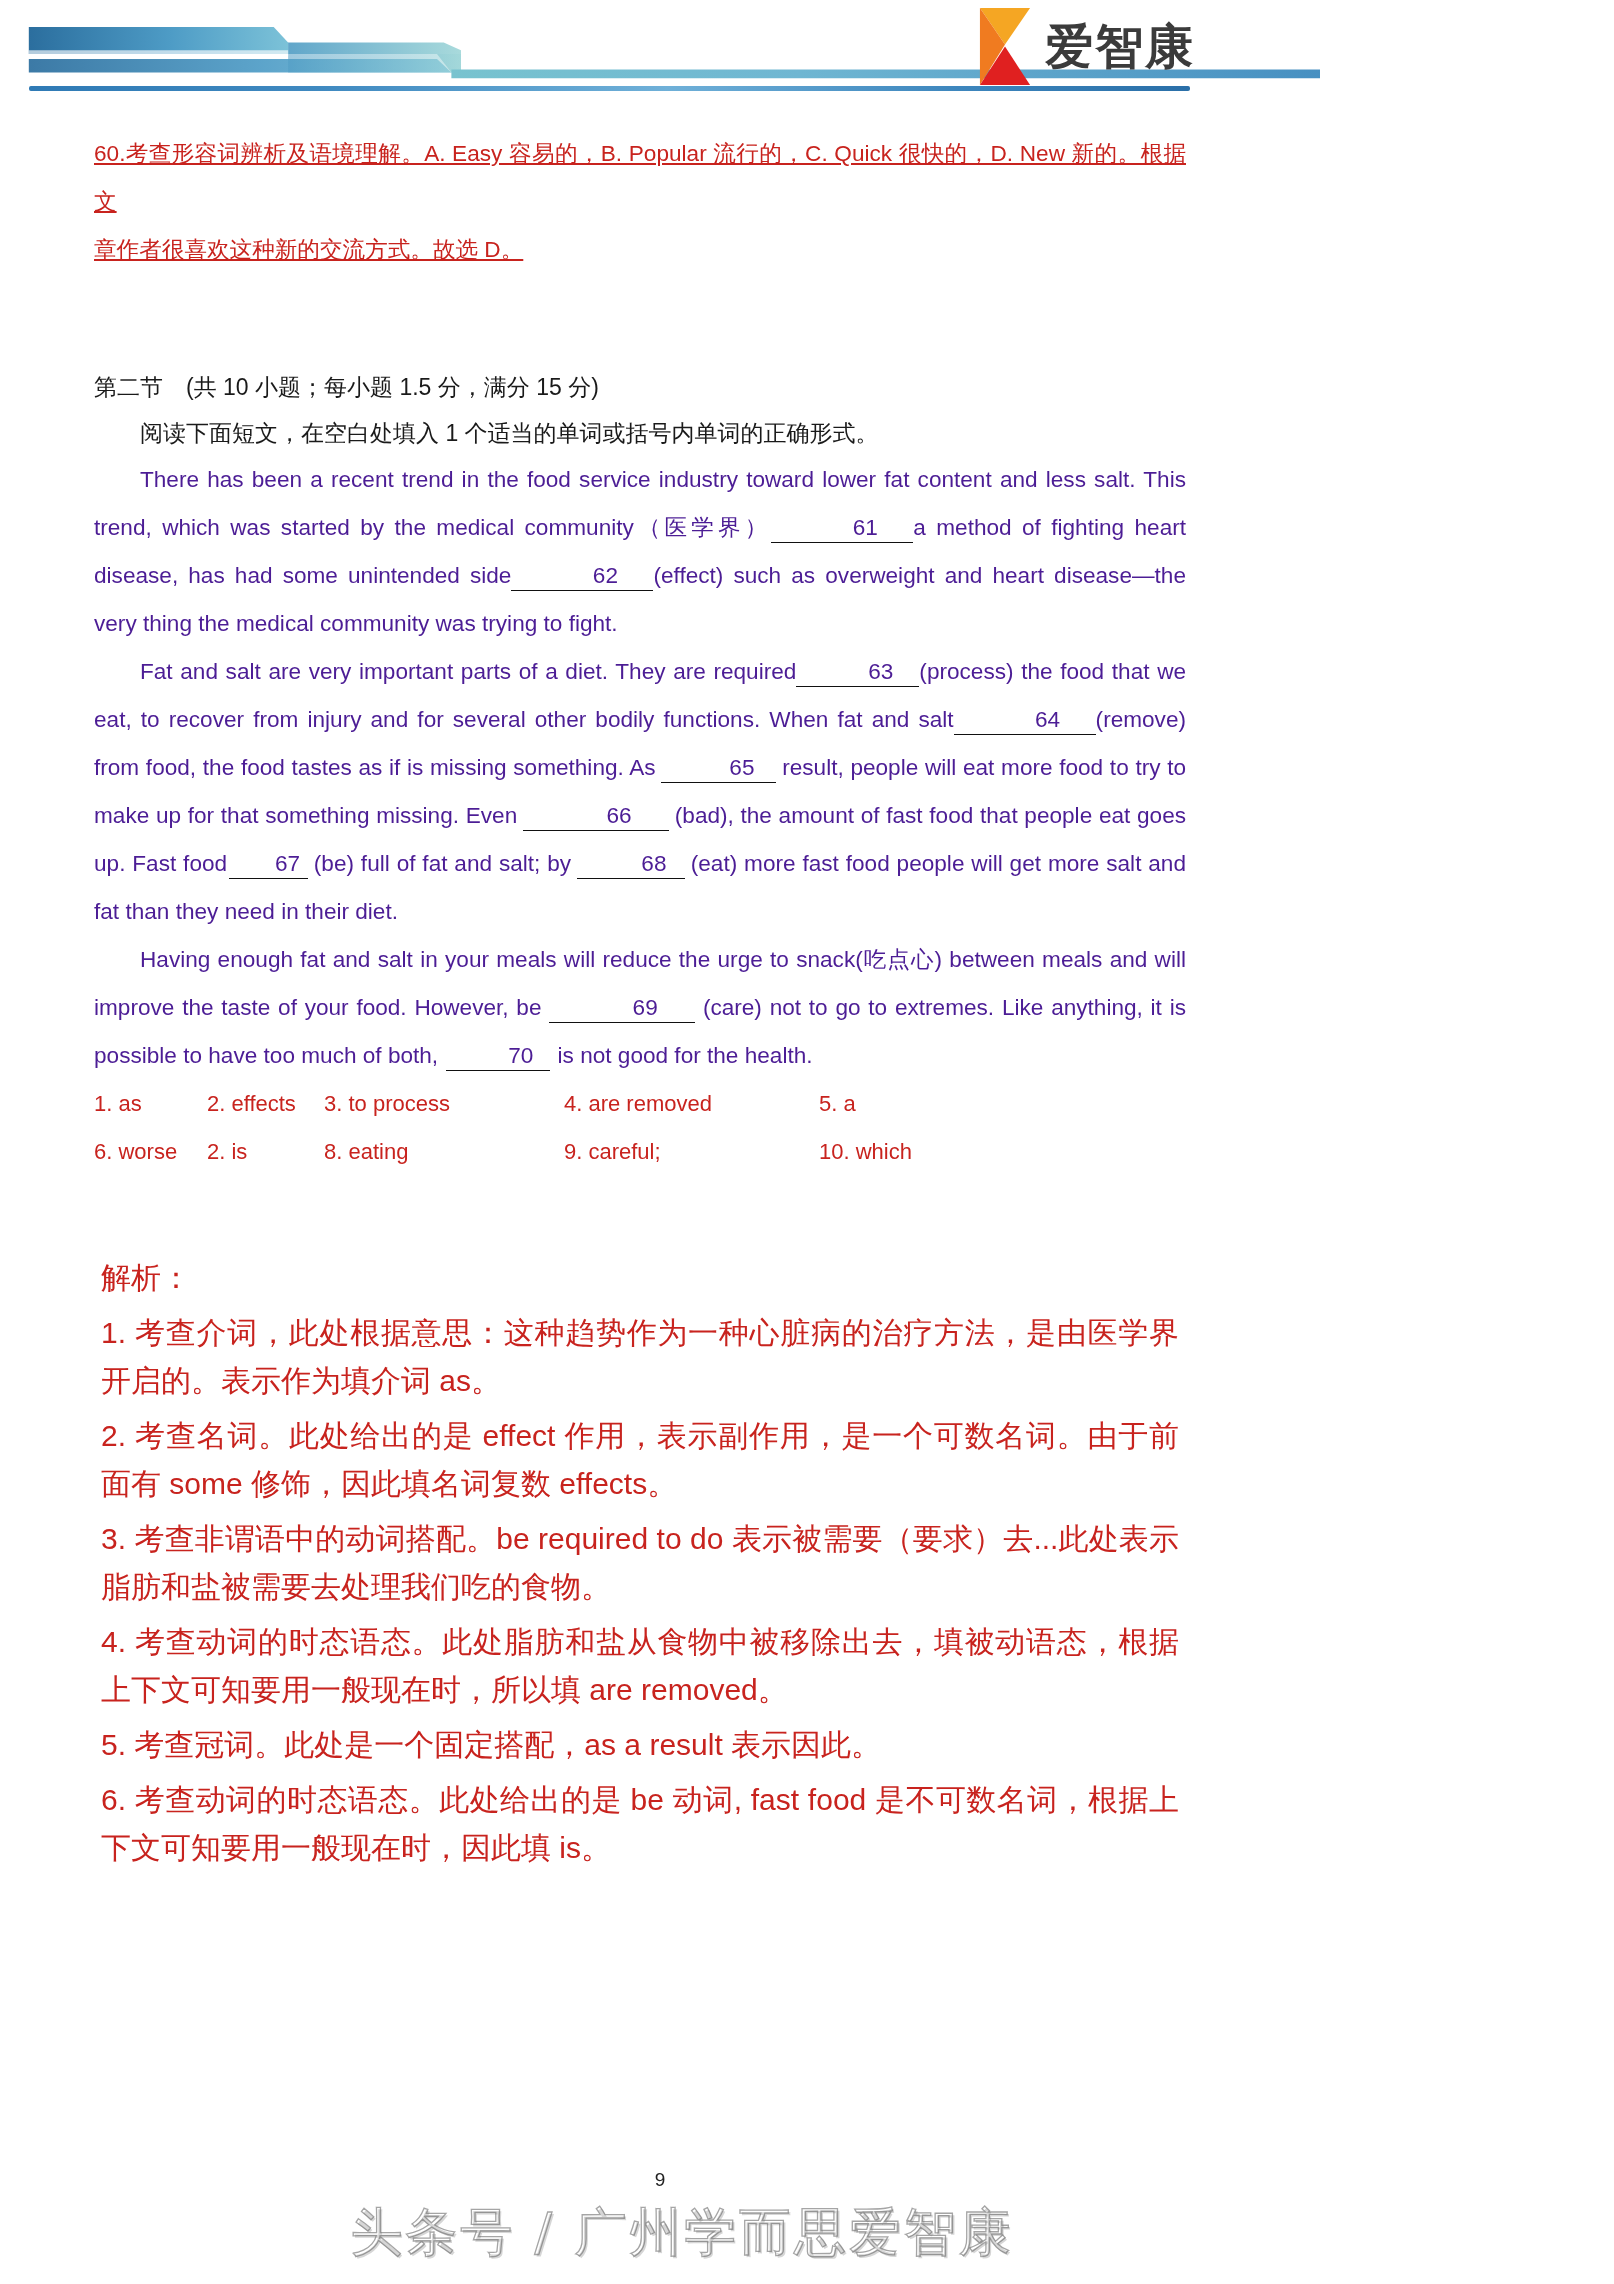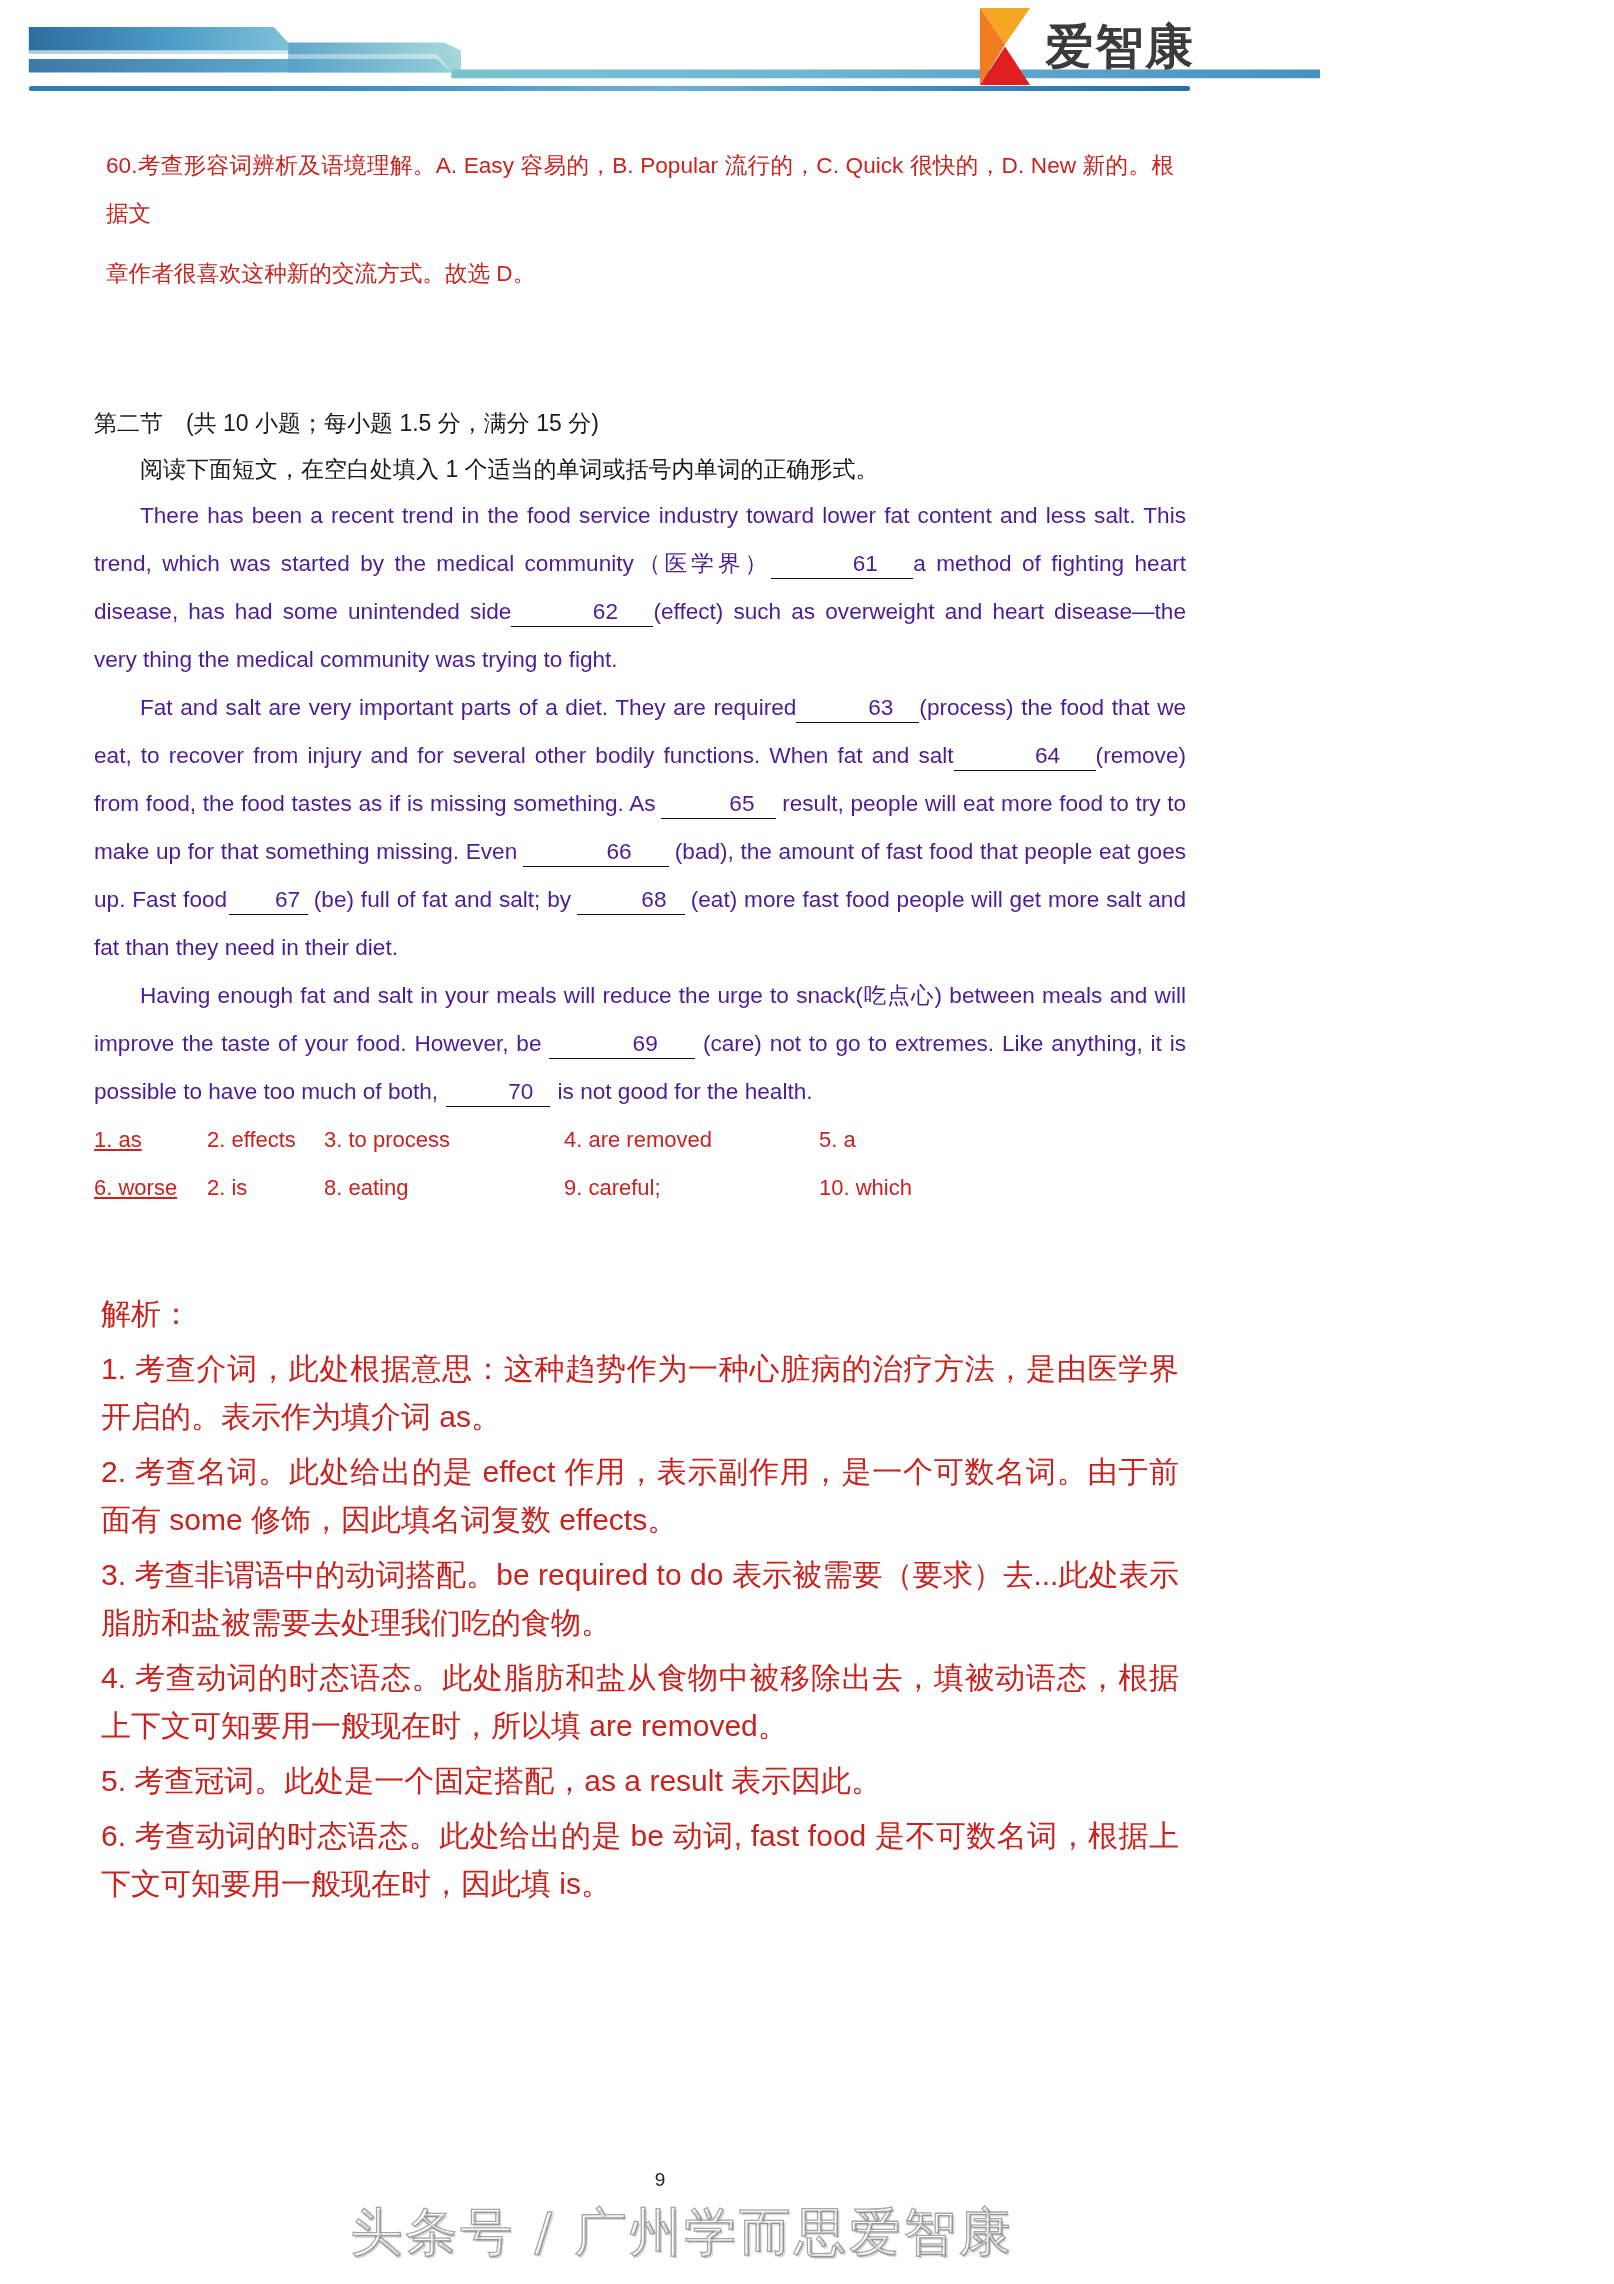--- a/index.html
+++ b/index.html
@@ -64,25 +64,26 @@
 
   
   .content {
     position: relative;
     padding: 0 134px 0 94px;
   }
   .red {
     color: #c8231e;
   }
   p.line {
-    margin: 12px;
+    margin: 0;
     font-size: 22.6px;
     line-height: 48px;
     text-align: justify;
     text-justify: inter-word;
+    text-decoration: underline;
   }
   .para-en {
     font-size: 22.6px;
     line-height: 48px;
     color: #4c1d95;
     margin: 0;
     text-align: justify;
     text-justify: inter-word;
   }
   .indent {
@@ -104,21 +105,21 @@
     color: #1a1a1a;
     margin: 0;
     line-height: 46px;
   }
   .answers-row {
     display: flex;
     font-size: 22px;
     color: #c8231e;
     line-height: 48px;
   }
-  .answers-row > span:nth-child(1) { width: 113px; text-decoration: underline; }
+  .answers-row > span:nth-child(1) { width: 113px; }
   .answers-row > span:nth-child(2) { width: 117px; }
   .answers-row > span:nth-child(3) { width: 240px; }
   .answers-row > span:nth-child(4) { width: 255px; }
 
   .expl {
     font-size: 30px;
     color: #c8231e;
     line-height: 48px;
     margin: 7px;
     text-align: justify;

